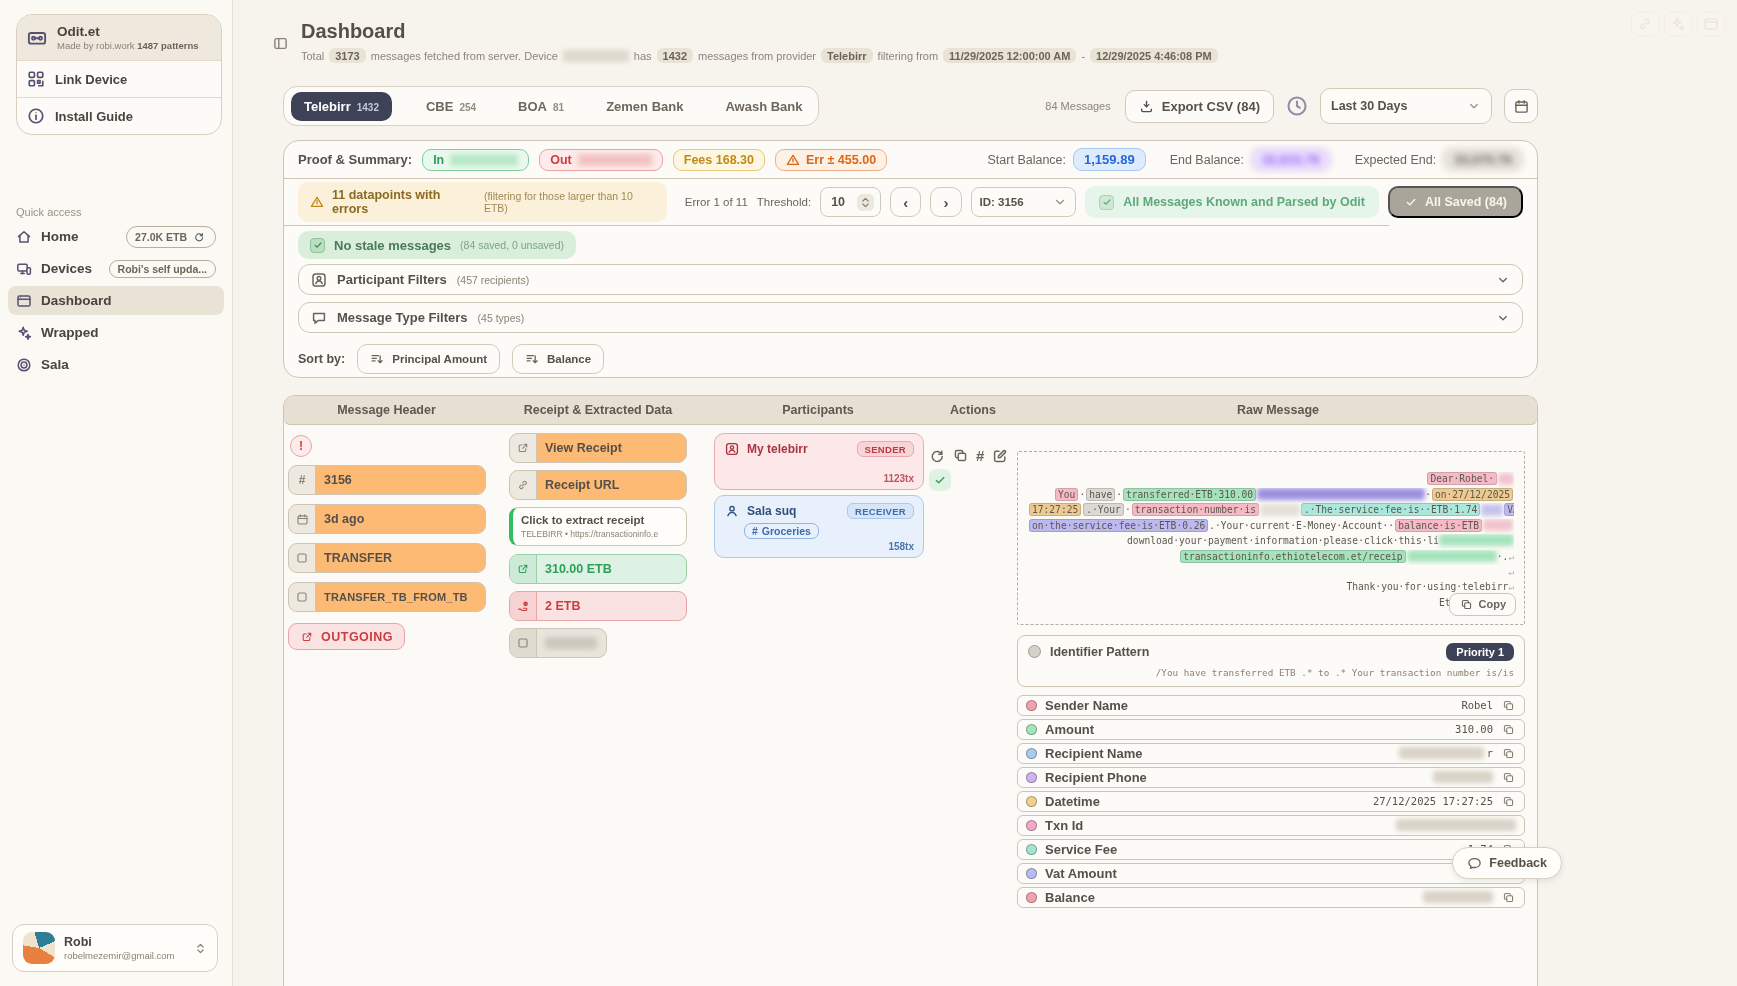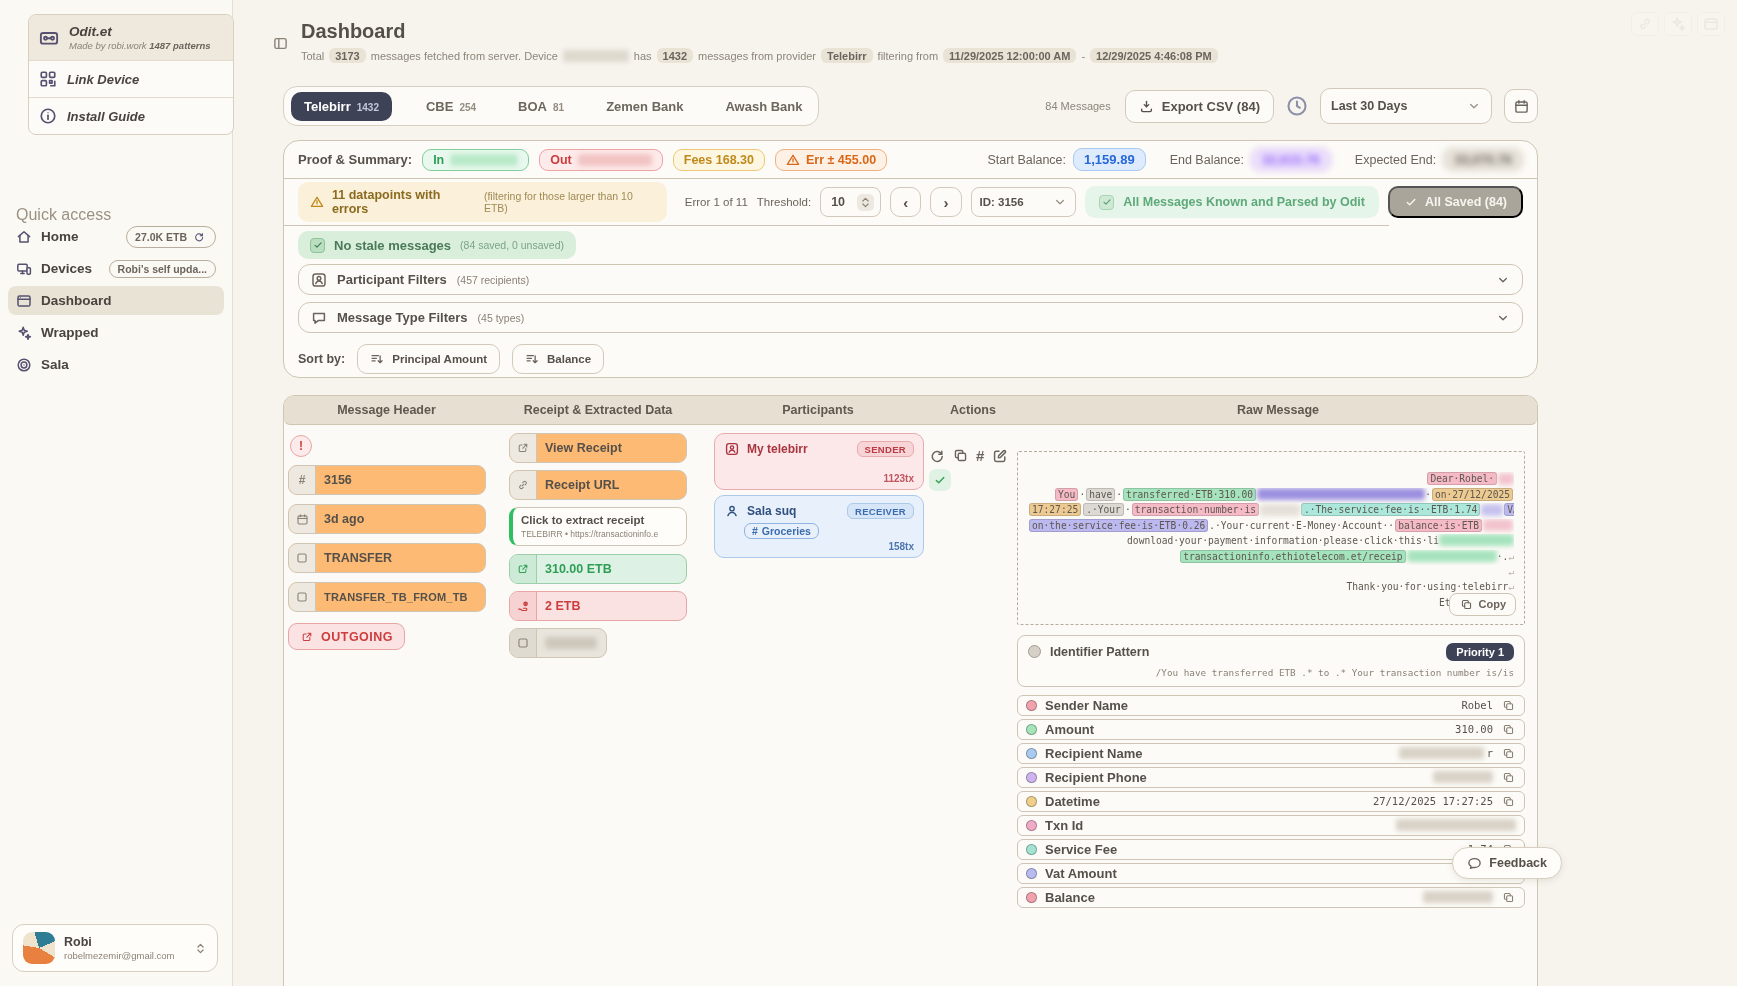--- a/index.html
+++ b/index.html
@@ -10,31 +10,31 @@
     -webkit-font-smoothing:antialiased;
   }
   .ic { display:inline-flex; align-items:center; justify-content:center; line-height:1; }
   .ic svg { display:block; }
   .spacer { flex:1; }
   .blurstrip { display:inline-block; height:12px; border-radius:3px; filter:blur(2.5px); vertical-align:middle; }
   .blurtext { filter:blur(3px); }
 
   
   .sidebar { position:absolute; left:0; top:0; bottom:0; width:233px; background:#fbf9f4; border-right:1px solid #e6dfd2; }
-  .side-card { position:absolute; left:28px; top:14px; width:206px; border:1.3px solid #d8cfc0; border-radius:8px; background:#fdfbf7; overflow:hidden;font-style:italic; }
+  .side-card { position:absolute; left:16px; top:14px; width:206px; border:1.3px solid #d8cfc0; border-radius:16px; background:#fdfbf7; overflow:hidden; }
   .side-row { display:flex; align-items:center; gap:10px; padding:9px 10px; border-bottom:1.3px solid #e2dbcd; cursor:pointer; }
   .side-row:last-child { border-bottom:none; }
   .side-row .ic { color:#565170; }
   .brand-row { background:#eee8dd; }
   .brand-name { font-weight:700; font-size:13.5px; color:#494440; }
   .brand-sub { font-size:9.5px; color:#8a8276; margin-top:1px; }
   .brand-sub b { color:#6b645c; }
   .side-label { font-weight:700; font-size:13px; color:#494440; }
   .side-sub { font-size:9.5px; color:#8a8276; margin-top:1px; }
-  .quick-label { position:absolute; left:16px; top:206px; font-size:16px; color:#9b9183; }
+  .quick-label { position:absolute; left:16px; top:206px; font-size:11px; color:#9b9183; }
   .nav { position:absolute; left:8px; right:8px; top:222px; }
   .nav-item { display:flex; align-items:center; gap:9px; height:29px; padding:0 8px; border-radius:8px; margin-bottom:3px; cursor:pointer; }
   .nav-item.active { background:#e9e3d6; }
   .nav-item .ic { color:#565170; }
   .nav-label { font-weight:700; font-size:13.5px; color:#494440; }
   .nav-badge { margin-left:auto; display:inline-flex; align-items:center; gap:4px; border:1.2px solid #b9ae9d; border-radius:999px; padding:2px 8px; font-size:10.5px; font-weight:700; color:#6b645c; white-space:nowrap; max-width:118px; overflow:hidden; }
   .user-card { position:absolute; left:12px; bottom:14px; width:206px; height:48px; border:1.3px solid #d8cfc0; border-radius:12px; background:#fffdf9; display:flex; align-items:center; gap:9px; padding:0 10px; cursor:pointer; }
   .avatar { width:32px; height:32px; border-radius:9px; flex:none;
     background:conic-gradient(from 200deg, #e8803f 0 22%, #efe3cd 0 40%, #2e7d95 0 63%, #efe3cd 0 78%, #e8803f 0); }
   .user-name { font-weight:700; font-size:12.5px; color:#494440; }

